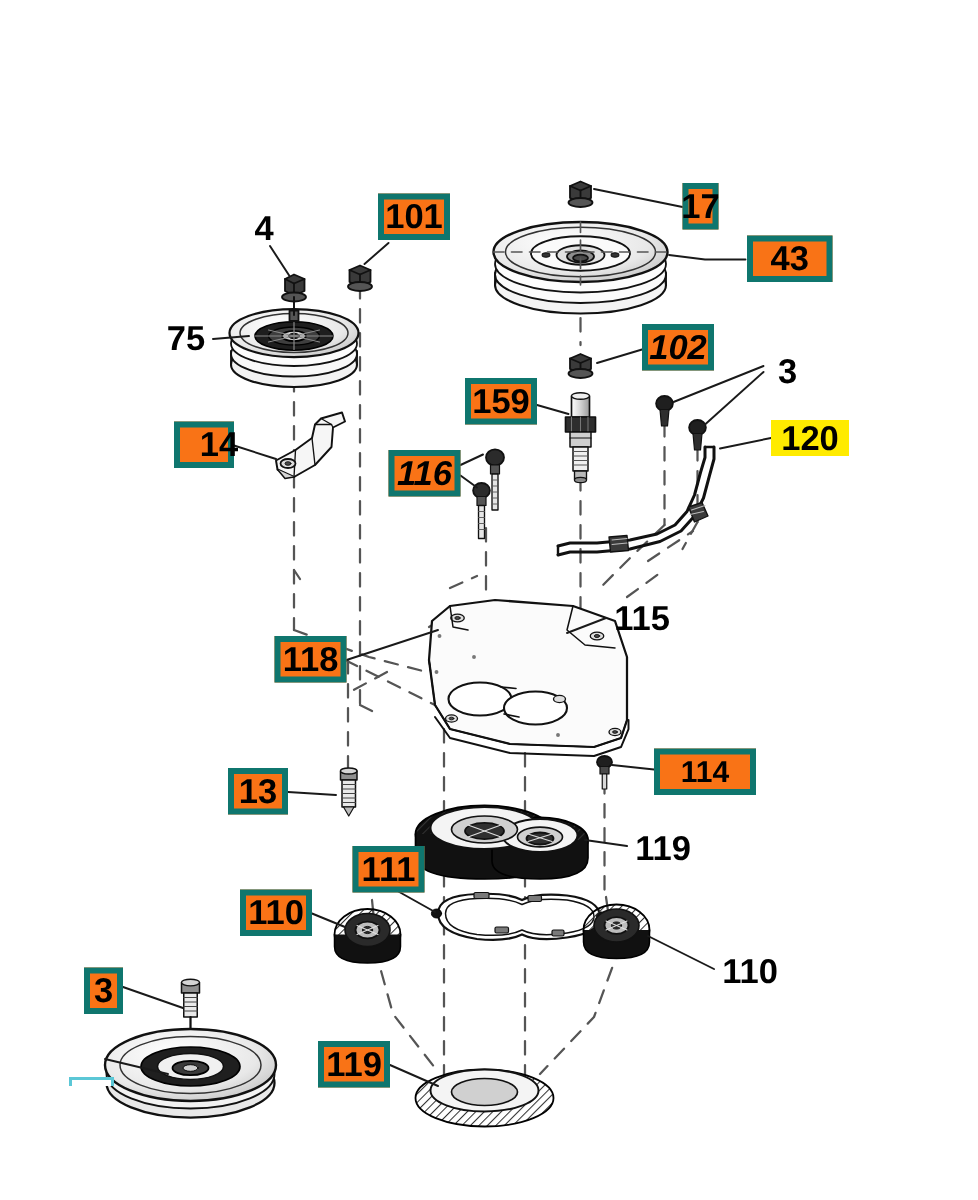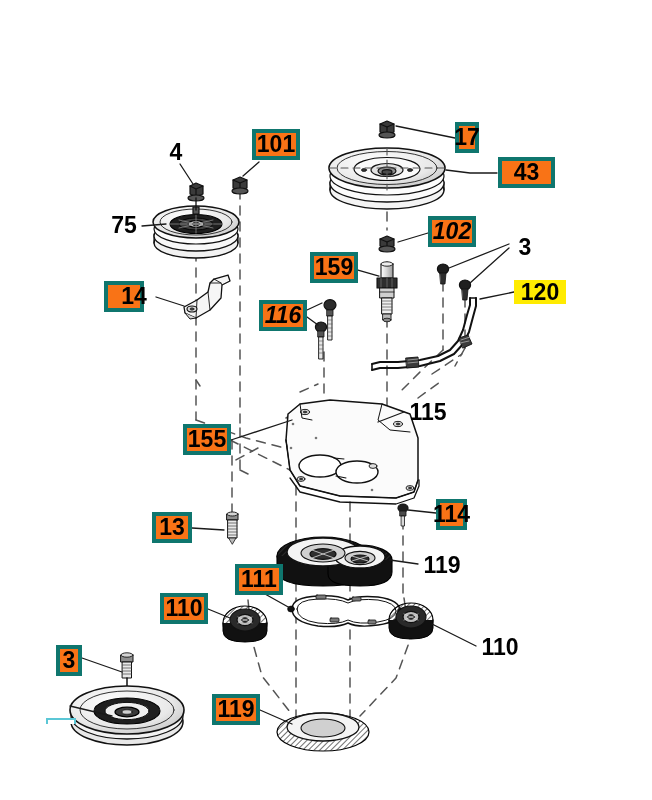--- a/index.html
+++ b/index.html
@@ -478,26 +478,26 @@
 
   <div id="callout-layer">
       <div class="callout plain" style="left: 160px; top: 139px; width: 32px; height: 26px; font-size: 23px;">4</div>
       <div class="callout boxed" style="left: 252px; top: 129px; width: 48px; height: 31px; font-size: 23px;">101</div>
       <div class="callout boxed" style="left: 455px; top: 122px; width: 24px; height: 31px; font-size: 23px;">17</div>
       <div class="callout boxed" style="left: 498px; top: 157px; width: 57px; height: 31px; font-size: 23px;">43</div>
       <div class="callout plain" style="left: 106px; top: 212px; width: 36px; height: 26px; font-size: 23px;">75</div>
       <div class="callout boxed" style="left: 428px; top: 216px; width: 48px; height: 31px; font-size: 23px; font-style: italic;">102</div>
       <div class="callout plain" style="left: 510px; top: 234px; width: 30px; height: 26px; font-size: 23px;">3</div>
       <div class="callout boxed" style="left: 310px; top: 252px; width: 48px; height: 31px; font-size: 23px;">159</div>
-      <div class="callout boxed" style="left: 104px; top: 281px; width: 40px; height: 31px; font-size: 23px; padding-left: 20px;">14</div>
+      <div class="callout boxed" style="left: 116px; top: 281px; width: 40px; height: 31px; font-size: 23px; padding-left: 20px;">14</div>
       <div class="callout highlight" style="left: 514px; top: 280px; width: 52px; height: 24px; font-size: 23px; text-align: center;">120</div>
       <div class="callout boxed" style="left: 259px; top: 300px; width: 48px; height: 31px; font-size: 23px; font-style: italic;">116</div>
       <div class="callout plain" style="left: 404px; top: 399px; width: 48px; height: 26px; font-size: 23px;">115</div>
-      <div class="callout boxed" style="left: 183px; top: 424px; width: 48px; height: 31px; font-size: 23px;">155</div>
-      <div class="callout boxed" style="left: 436px; top: 499px; width: 31px; height: 31px; font-size: 23px;">114</div>
+      <div class="callout boxed" style="left: 183px; top: 424px; width: 48px; height: 31px; font-size: 23px;">118</div>
+      <div class="callout boxed" style="left: 436px; top: 499px; width: 68px; height: 31px; font-size: 20px;">114</div>
       <div class="callout boxed" style="left: 152px; top: 512px; width: 40px; height: 31px; font-size: 23px;">13</div>
       <div class="callout plain" style="left: 418px; top: 552px; width: 48px; height: 26px; font-size: 23px;">119</div>
       <div class="callout boxed" style="left: 235px; top: 564px; width: 48px; height: 31px; font-size: 23px;">111</div>
       <div class="callout boxed" style="left: 160px; top: 593px; width: 48px; height: 31px; font-size: 23px;">110</div>
       <div class="callout plain" style="left: 476px; top: 634px; width: 48px; height: 26px; font-size: 23px;">110</div>
       <div class="callout boxed" style="left: 56px; top: 645px; width: 26px; height: 31px; font-size: 23px;">3</div>
       <div class="callout boxed" style="left: 212px; top: 694px; width: 48px; height: 31px; font-size: 23px;">119</div>
     </div>
 
   <div class="callout-clip-top" style="left:46px; top:718px; width:30px; height:6px;"></div>

